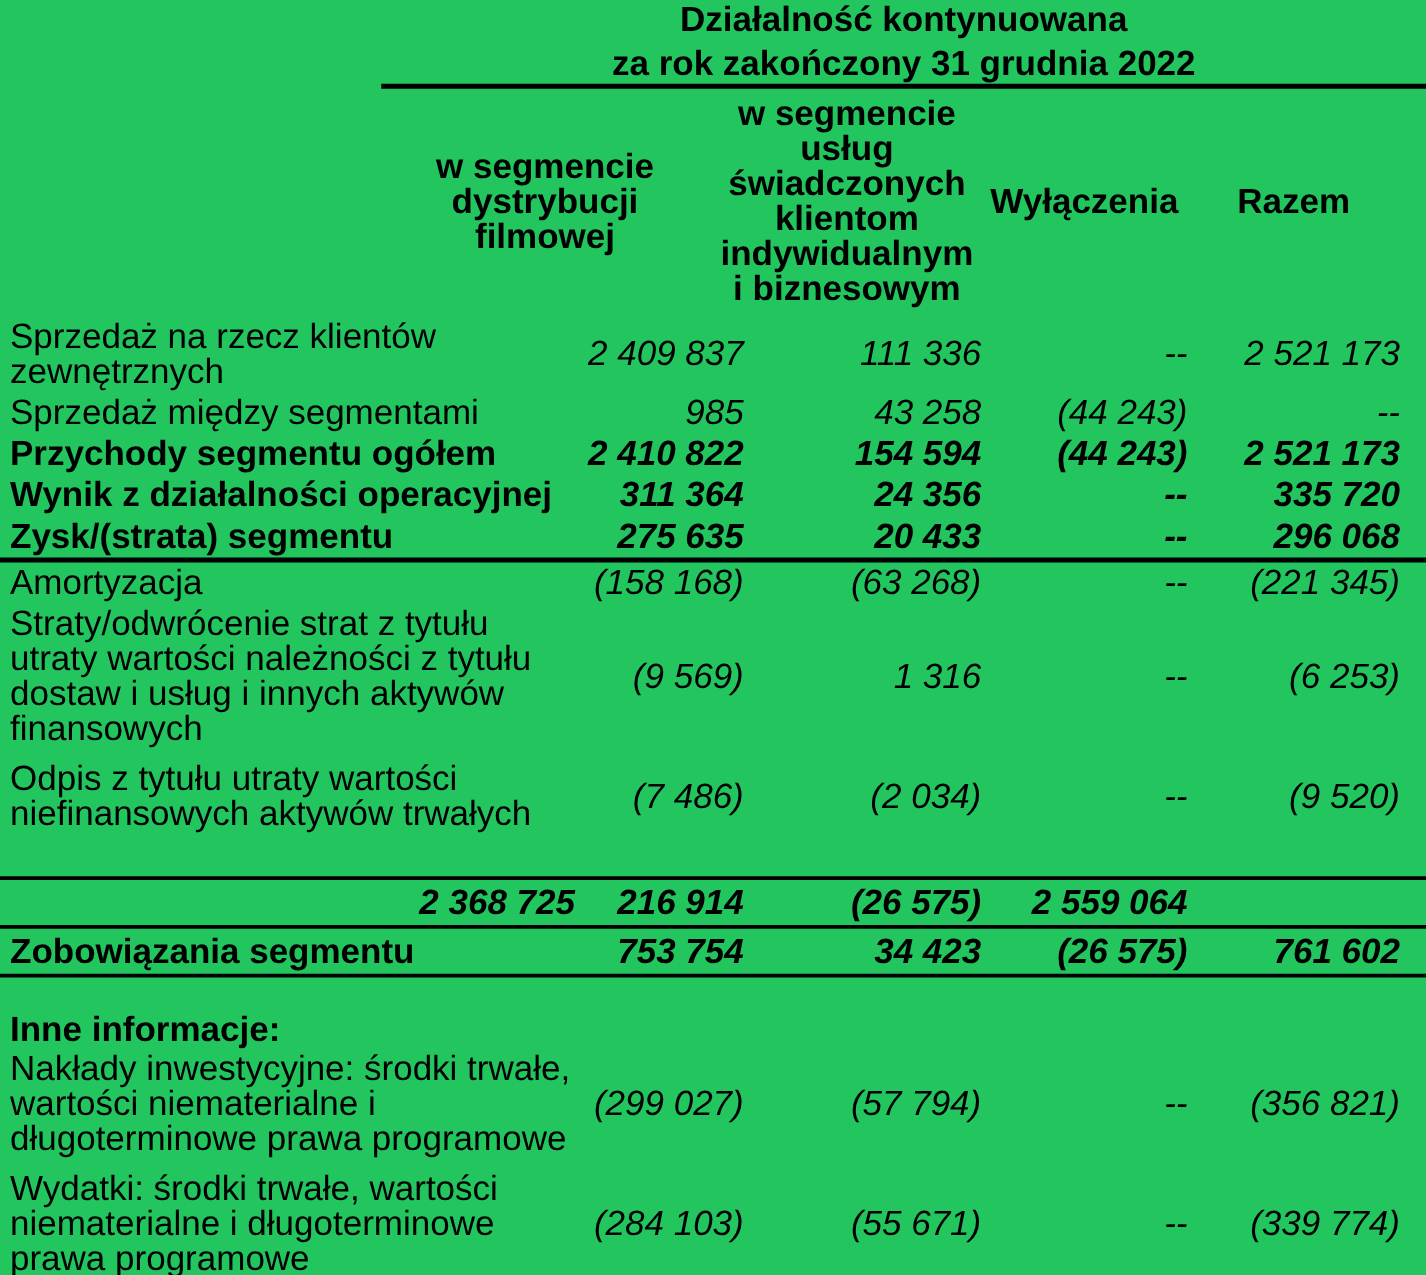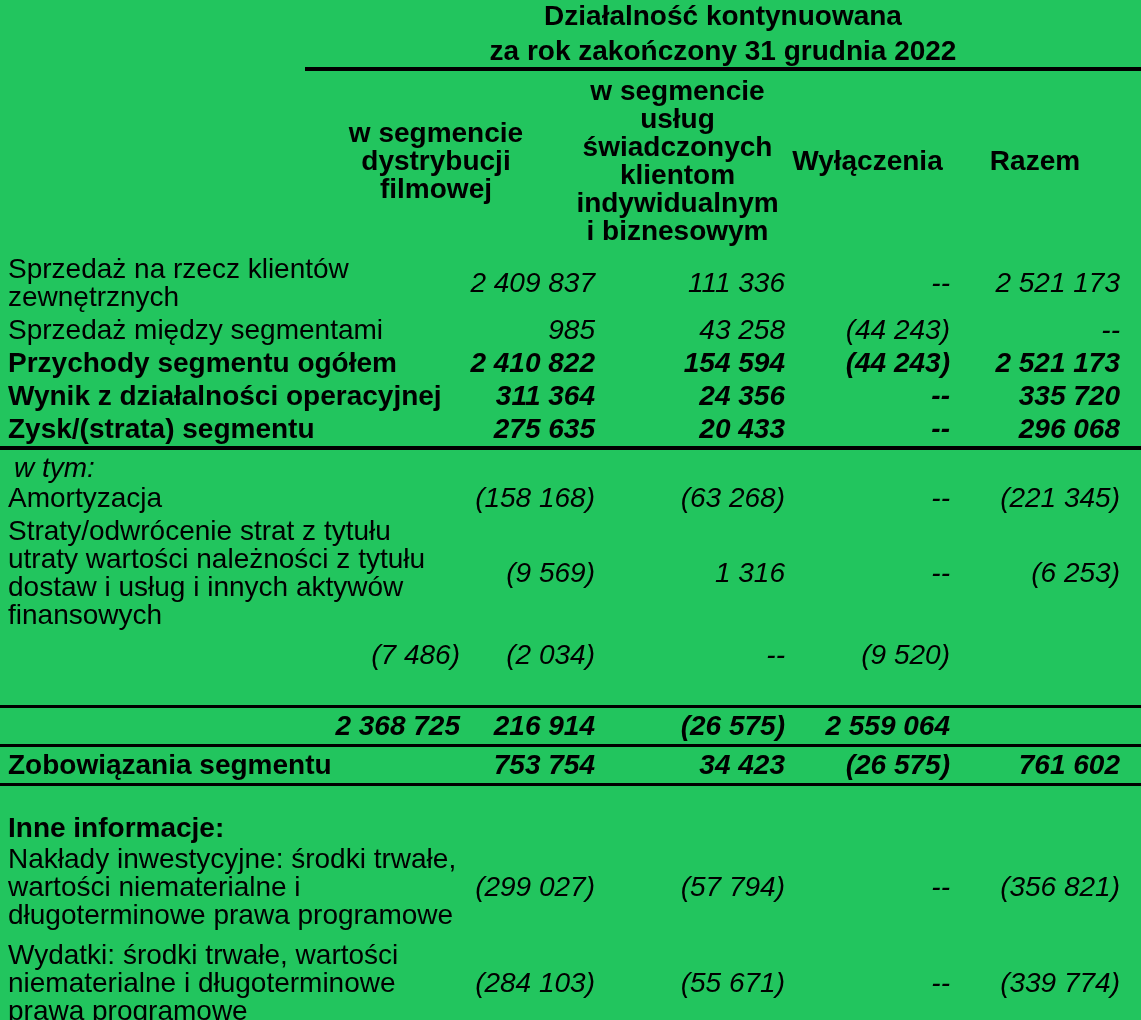--- a/index.html
+++ b/index.html
@@ -138,38 +138,38 @@
         <div class="cell label">Zysk/(strata) segmentu</div>
         <div class="cell num">275 635</div>
         <div class="cell num">20 433</div>
         <div class="cell num">--</div>
         <div class="cell num">296 068</div>
       </div>
     </div>
 
   <div class="rule-b"></div>
 
-  <div class="wtym">w tym:</div>
 
   <div class="rows sec2">
       <div class="row">
         <div class="cell label">Amortyzacja</div>
         <div class="cell num">(158 168)</div>
         <div class="cell num">(63 268)</div>
         <div class="cell num">--</div>
         <div class="cell num">(221 345)</div>
       </div>
       <div class="row">
         <div class="cell label">Straty/odwrócenie strat z tytułu utraty wartości należności z tytułu dostaw i usług i innych aktywów finansowych</div>
         <div class="cell num">(9 569)</div>
         <div class="cell num">1 316</div>
         <div class="cell num">--</div>
         <div class="cell num">(6 253)</div>
       </div>
       <div class="row">
+        <div class="cell label">Odpis z tytułu utraty wartości niefinansowych aktywów trwałych</div>
         <div class="cell num">(7 486)</div>
         <div class="cell num">(2 034)</div>
         <div class="cell num">--</div>
         <div class="cell num">(9 520)</div>
       </div>
     </div>
 
   <div class="rows balance">
       <div class="row bold">
         <div class="cell num">2 368 725</div>

